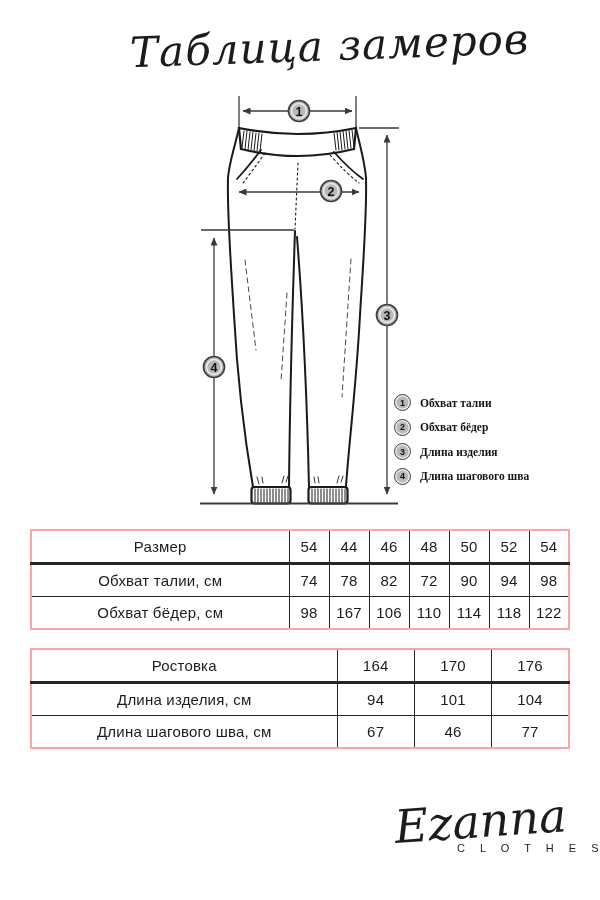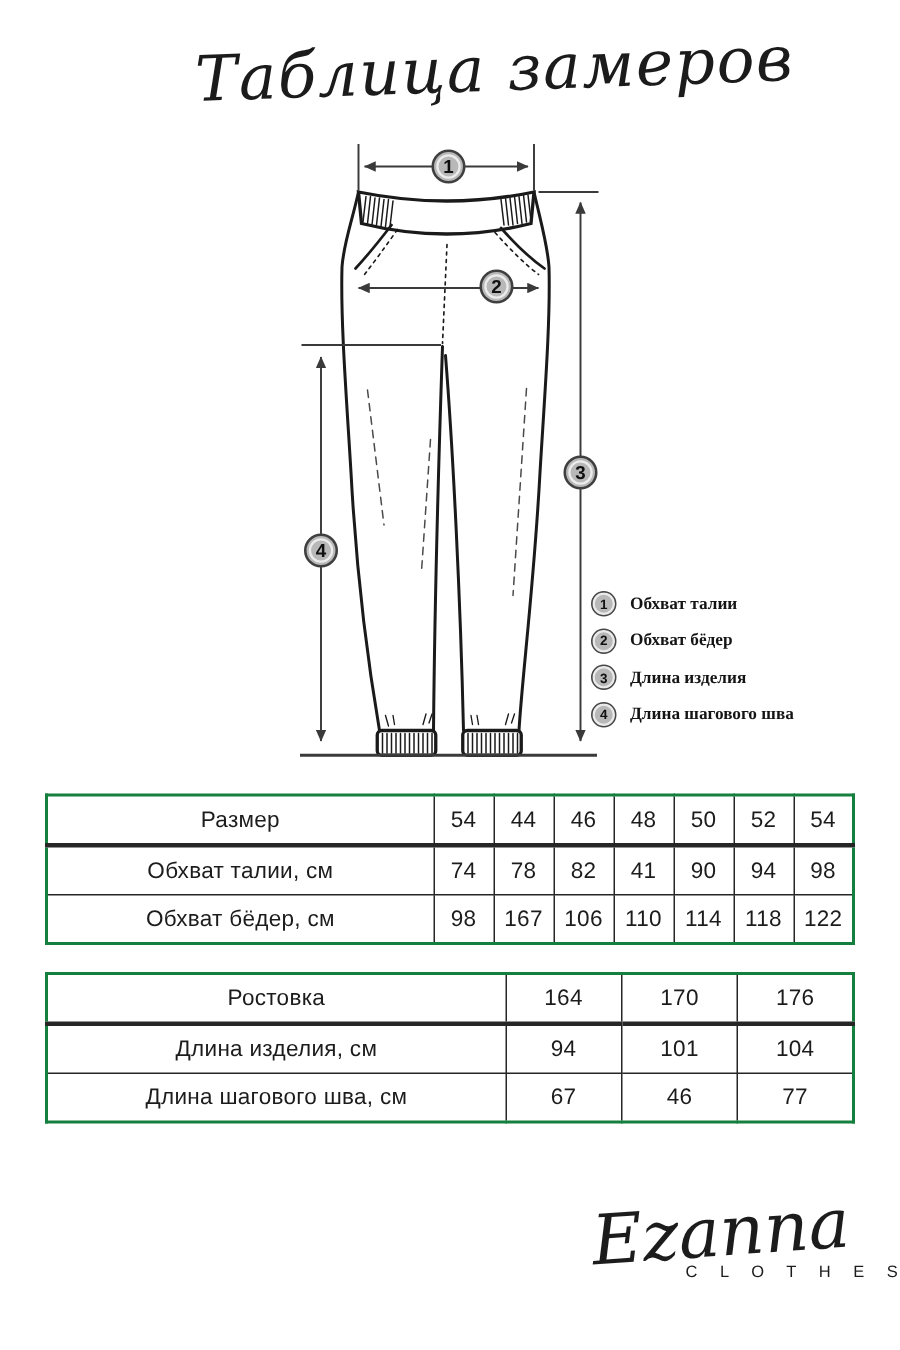--- a/index.html
+++ b/index.html
@@ -26,21 +26,21 @@
     display:flex; align-items:center; justify-content:center;
     font-size:9px; font-weight:700; color:#101010; margin-right:9px;
   }
   .legend-label { font-size:11.5px; font-weight:600; color:#141414;font-family:Liberation Serif, serif; }
   
   .tbl { position:absolute; left:30px; width:540px; border-collapse:collapse; table-layout:fixed; }
   .tbl td {
     border:1.5px solid #262626; text-align:center; vertical-align:middle;
     font-size:15px; color:#1c1c1c; height:31px; padding:0; letter-spacing:0.2px;
   }
-  .tbl { border:2px solid #15803d; }
+  .tbl { border:2px solid #fca5a5; }
   .tbl tr.head td { border-bottom:3px solid #262626; }
   .tbl-sizes { top:529px; }
   .tbl-height { top:648px; }
   .c-label  { width:258px; }
   .c-label2 { width:306px; }
   
   .logo { position:absolute; left:383px; top:796px; width:195px; }
   .logo-script {
     font-family:"DejaVu Serif", serif; font-style:italic; font-size:46px;
     line-height:1.1; color:#1c1c1c; transform:rotate(-4deg); text-align:center;
@@ -166,21 +166,21 @@
       <td>48</td>
       <td>50</td>
       <td>52</td>
       <td>54</td>
     </tr>
     <tr>
       <td>Обхват талии, см</td>
       <td>74</td>
       <td>78</td>
       <td>82</td>
-      <td>41</td>
+      <td>72</td>
       <td>90</td>
       <td>94</td>
       <td>98</td>
     </tr>
     <tr>
       <td>Обхват бёдер, см</td>
       <td>98</td>
       <td>167</td>
       <td>106</td>
       <td>110</td>

